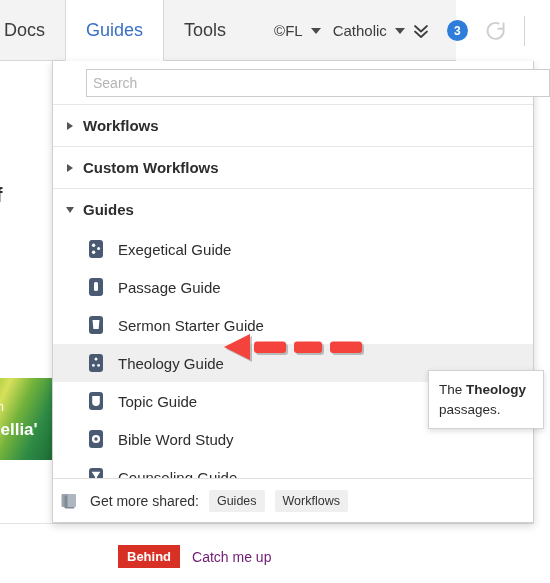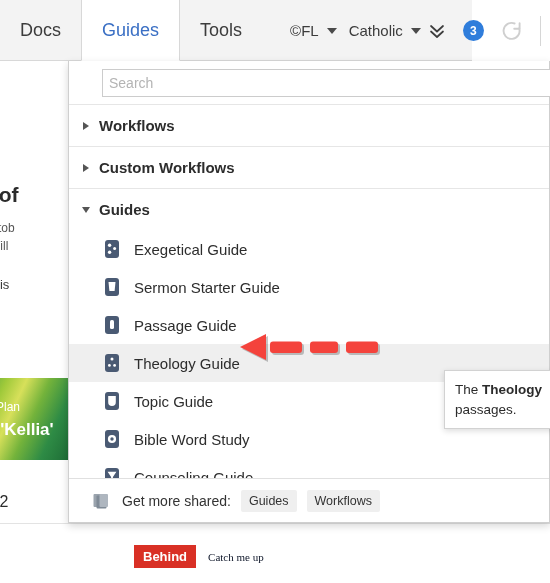--- a/index.html
+++ b/index.html
@@ -122,21 +122,21 @@
     position: absolute; left: 134px; top: 22px;
     display: flex; align-items: center; gap: 12px;
   }
   .behind-badge {
     background: #d93025; color: #ffffff;
     font-size: 13px; font-weight: bold;
     padding: 4px 9px; border-radius: 0;
     cursor: pointer;
   }
   .catch-link {
-    color: #0f172a; font-size: 11px; cursor: pointer; font-family: Liberation Serif, serif;
+    color: #701a75; font-size: 14px; cursor: pointer;
   }
   .left-col-edge {
     position: absolute; left: 67px; top: 0; width: 1px; height: 462px; background: #e0e0e0;
   }
 
   
   .panel {
     position: absolute; left: 68px; top: 61px;
     width: 482px; height: 462px;
     background: #ffffff;
@@ -193,21 +193,21 @@
   .item-icon {
     width: 18px; height: 20px; margin-right: 13px;
     flex: 0 0 auto;
   }
   .item-label { font-size: 15px; color: #2d2d2d; }
 
   .panel-footer {
     border-top: 1px solid #e0e0e0;
     height: 44px;
     display: flex; align-items: center;
-    padding-left: 23px; gap: 10px;
+    padding-left: 7px; gap: 10px;
   }
   .footer-icon { width: 20px; height: 20px; flex: 0 0 auto; }
   .footer-text { font-size: 14px; color: #333; }
   .chip {
     background: #efefef; color: #333;
     font-size: 12.5px;
     padding: 4px 8px; border-radius: 2px;
     cursor: pointer;
   }
 
@@ -343,31 +343,31 @@
           <circle cx="6.6" cy="6.3" r="1.7" fill="#ffffff"></circle>
           <circle cx="11.6" cy="9.6" r="1.5" fill="#ffffff"></circle>
           <circle cx="6.6" cy="13.3" r="1.7" fill="#ffffff"></circle>
         </svg>
         <span class="item-label">Exegetical Guide</span>
       </div>
 
       <div class="item-row">
         <svg class="item-icon" viewBox="0 0 18 20">
           <rect x="2" y="1" width="14" height="18" rx="3" fill="#4a5a73"></rect>
+          <rect x="7" y="5" width="4" height="9" rx="1.6" fill="#ffffff"></rect>
+        </svg>
+        <span class="item-label">Passage Guide</span>
+      </div>
+
+      <div class="item-row">
+        <svg class="item-icon" viewBox="0 0 18 20">
+          <rect x="2" y="1" width="14" height="18" rx="3" fill="#4a5a73"></rect>
           <path d="M5.5 5 H12.5 L11.6 14 H6.4 Z" fill="#ffffff"></path>
         </svg>
         <span class="item-label">Sermon Starter Guide</span>
-      </div>
-
-      <div class="item-row">
-        <svg class="item-icon" viewBox="0 0 18 20">
-          <rect x="2" y="1" width="14" height="18" rx="3" fill="#4a5a73"></rect>
-          <rect x="7" y="5" width="4" height="9" rx="1.6" fill="#ffffff"></rect>
-        </svg>
-        <span class="item-label">Passage Guide</span>
       </div>
 
       <div class="item-row hovered">
         <svg class="item-icon" viewBox="0 0 18 20">
           <rect x="2" y="1" width="14" height="18" rx="3" fill="#4a5a73"></rect>
           <circle cx="9" cy="6" r="1.5" fill="#ffffff"></circle>
           <circle cx="6.4" cy="12.4" r="1.4" fill="#ffffff"></circle>
           <circle cx="11.6" cy="12.4" r="1.4" fill="#ffffff"></circle>
         </svg>
         <span class="item-label">Theology Guide</span>

